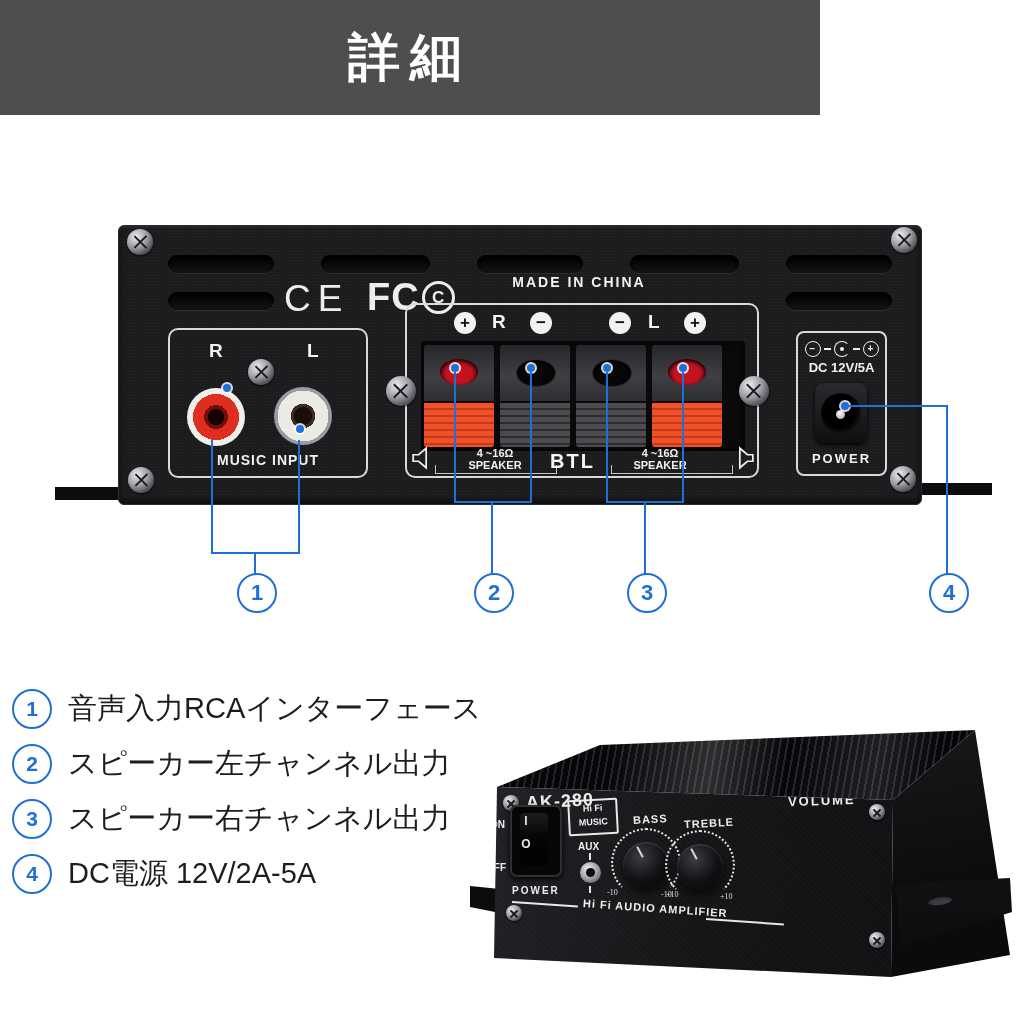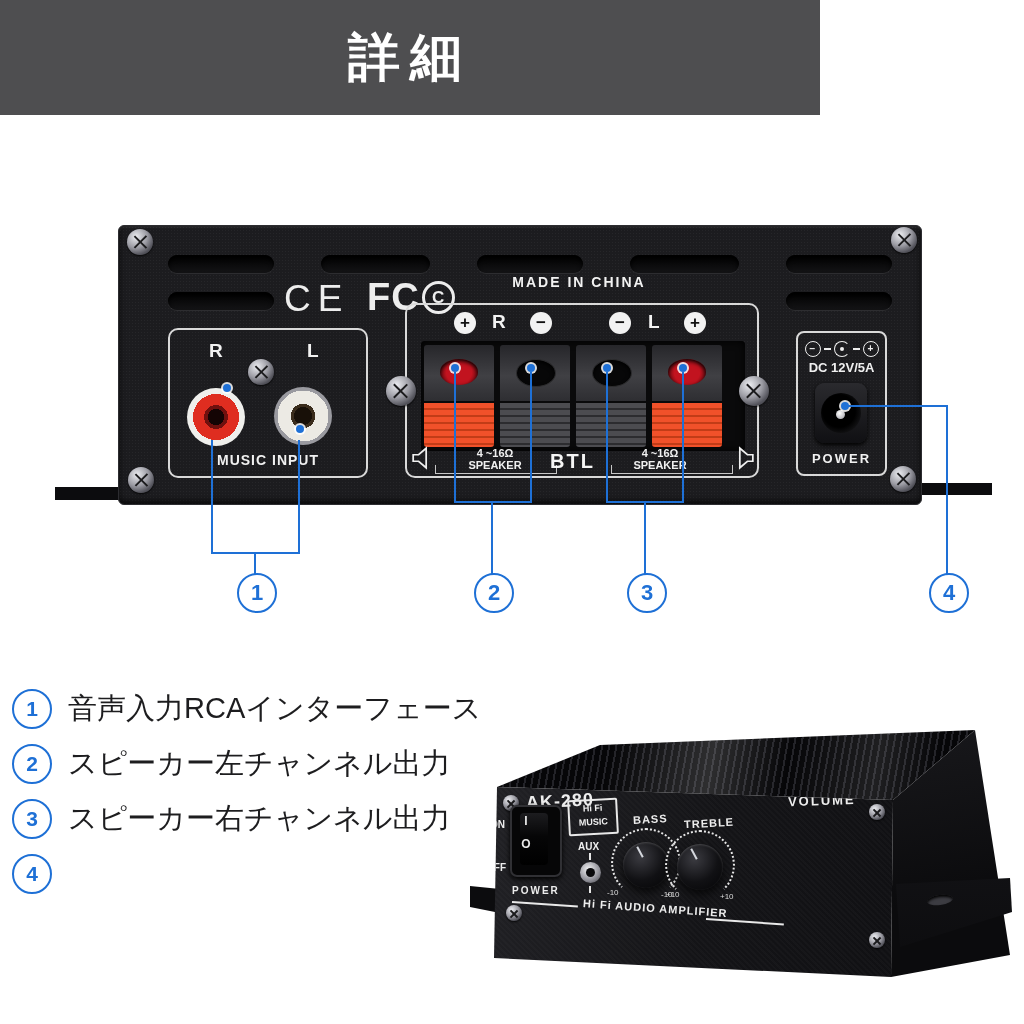--- a/index.html
+++ b/index.html
@@ -102,21 +102,21 @@
   .rocker .in{position:absolute;left:8px;top:6px;width:28px;height:52px;border-radius:4px;
           background:linear-gradient(#1c1c1f,#060607 45%,#000);}
   .rocker .i{position:absolute;left:0;top:7px;width:28px;text-align:center;color:#e8e8e8;font-size:12px;font-weight:700;}
   .rocker .o{position:absolute;left:0;top:30px;width:28px;text-align:center;color:#e8e8e8;font-size:12px;font-weight:700;}
   .hifibox{position:absolute;left:98px;top:104px;width:46px;height:32px;border:2px solid #e9e9e9;border-radius:2px;
           color:#f0f0f0;font-size:9px;font-weight:700;text-align:center;line-height:14px;transform:rotate(-3deg);}
   .auxjack{position:absolute;left:110px;top:167px;width:21px;height:21px;border-radius:50%;
           background:radial-gradient(circle at 40% 35%,#f2f2f4,#8e8e96 60%,#3c3c42);}
   .auxjack::after{content:"";position:absolute;left:6px;top:6px;width:9px;height:9px;border-radius:50%;background:#0a0a0c;}
   .tick{position:absolute;width:2px;height:7px;background:#e6e6e6;}
-  .dialwrap{position:absolute;width:80px;height:80px;}
+  .dialwrap{position:absolute;width:80px;height:80px;font-family:Liberation Serif, serif;}
   .dialring{position:absolute;left:5px;top:3px;width:66px;height:66px;border-radius:50%;
           border:2px dotted rgba(255,255,255,.9);border-bottom-color:transparent;}
   .knob{position:absolute;left:17px;top:17px;width:46px;height:46px;border-radius:50%;
           background:radial-gradient(circle at 38% 32%,#3b3b41,#111114 55%,#040405);
           box-shadow:0 5px 9px rgba(0,0,0,.65), inset 0 1px 2px rgba(255,255,255,.18);}
   .knob::after{content:"";position:absolute;left:16px;top:4px;width:2px;height:12px;background:#d5d8de;transform:rotate(-28deg);}
   .scale{position:absolute;font-size:8px;color:#dcdcdc;}
   .volwrap{position:absolute;left:271px;top:112px;width:150px;height:150px;}
   .volled{position:absolute;left:15px;top:15px;width:120px;height:120px;border-radius:50%;
           background:radial-gradient(circle,#020309 0 33%,#081161 39%,#2e4df2 47%,#5a82ff 52%,#0a1034 60%,rgba(0,0,0,0) 63%);
@@ -307,20 +307,21 @@
     <div class="lrow" style="top:745px;">
       <div class="lnum">2</div>
       <div class="ltxt">スピーカー左チャンネル出力</div>
     </div>
     <div class="lrow" style="top:800px;">
       <div class="lnum">3</div>
       <div class="ltxt">スピーカー右チャンネル出力</div>
     </div>
     <div class="lrow" style="top:855px;">
       <div class="lnum">4</div>
+      <div class="ltxt">DC電源 12V/2A-5A</div>
     </div>
   </div>
 
   <div class="front">
     <div class="fp-flangeL"></div>
     <div class="fp-top"></div>
     <div class="fp-side"></div>
     <div class="fp-flangeR"></div>
     <div class="fp-hole"></div>
 

